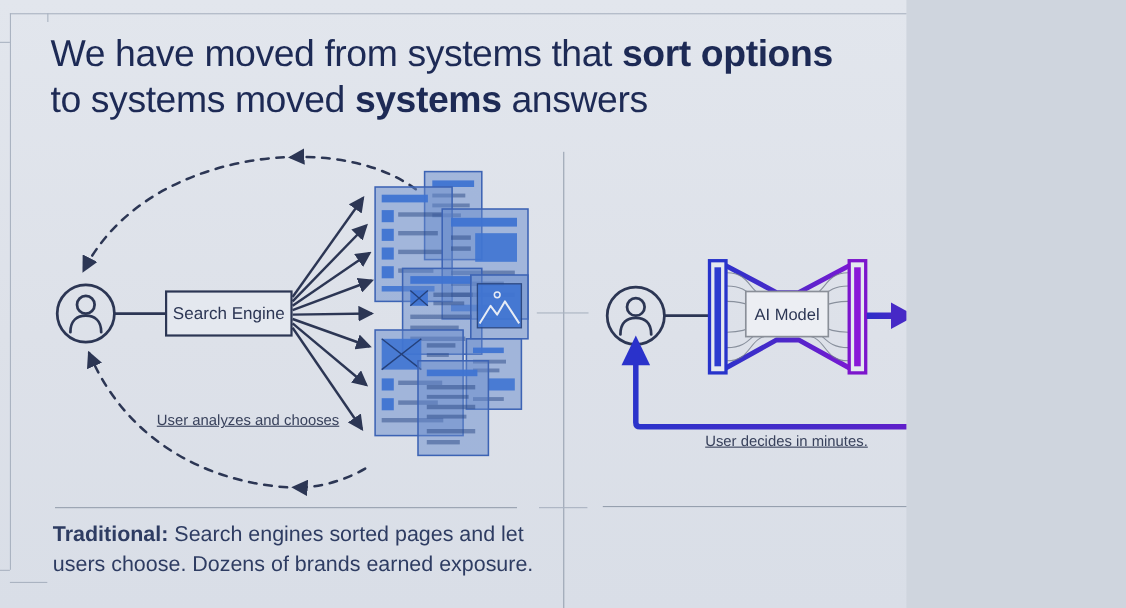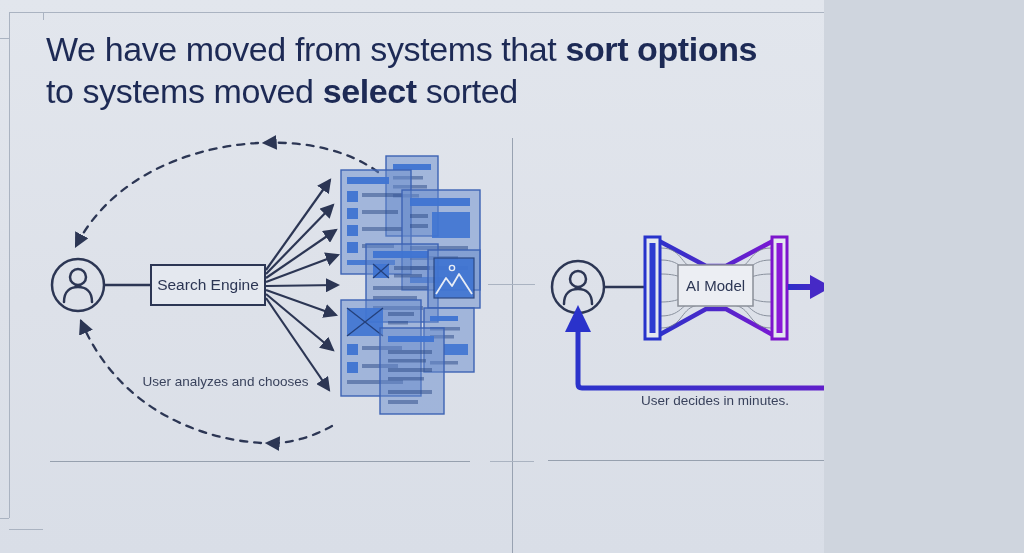--- a/index.html
+++ b/index.html
@@ -10,21 +10,21 @@
   }
   .fline{position:absolute;background:#aab3c1;}
   .divider{position:absolute;background:#98a2b1;}
   .title{
     position:absolute;left:46px;top:28px;width:930px;
     font-size:34px;line-height:42px;letter-spacing:-0.4px;color:#1d2a55;
   }
   .t-reg{font-weight:500;}
   .t-bold{font-weight:800;}
   .note{
-    position:absolute;text-align:center;font-size:13.5px;line-height:18px;color:#39425c;
+    position:absolute;text-align:center;font-size:13.5px;line-height:18px;color:#39425c;text-decoration:underline;
   }
   .sep{position:absolute;height:1px;background:#96a0ae;}
   .caption{
     position:absolute;font-size:19.5px;line-height:27px;color:#2e3c62;width:445px;
   }
   .caption .lead{font-weight:700;}
   svg{position:absolute;left:0;top:0;}
   svg text{font-family:"Liberation Sans",sans-serif;}
 </style>
 </head>
@@ -43,21 +43,21 @@
   <div class="fline" style="left:1015px;top:518px;width:9px;height:1px;"></div>
   <div class="fline" style="left:9px;top:529px;width:34px;height:1px;"></div>
   <div class="fline" style="left:981px;top:529px;width:34px;height:1px;"></div>
 
   <div class="divider" style="left:512px;top:138px;width:1px;height:415px;"></div>
   <div class="fline" style="left:488px;top:284px;width:47px;height:1px;"></div>
   <div class="fline" style="left:490px;top:461px;width:44px;height:1px;"></div>
 
   <div class="title">
     <span class="t-reg">We have moved from systems that </span><span class="t-bold">sort options</span><br>
-    <span class="t-reg">to systems moved </span><span class="t-bold">select</span><span class="t-reg"> sorted</span>
+    <span class="t-reg">to systems moved </span><span class="t-bold">systems</span><span class="t-reg"> answers</span>
   </div>
 
   <svg width="1024" height="553" viewBox="0 0 1024 553">
     <defs>
       <marker id="mNavy" viewBox="0 0 10 10" refX="8.5" refY="5" markerWidth="6.5" markerHeight="6.5" orient="auto-start-reverse">
         <path d="M0,0 L10,5 L0,10 z" fill="#2c3654"></path>
       </marker>
       <linearGradient id="gradHour" gradientUnits="userSpaceOnUse" x1="645" y1="0" x2="787" y2="0">
         <stop offset="0" stop-color="#2733cb"></stop>
           <stop offset="0.5" stop-color="#4e28c9"></stop>
@@ -297,14 +297,17 @@
   <div class="note" style="left:118px;top:373px;width:215px;">
     <span style="display:block;">User analyzes and chooses</span>
   </div>
   <div class="note" style="left:590px;top:392px;width:250px;">
     <span>User decides in minutes.</span>
   </div>
 
   <div class="sep" style="left:50px;top:461px;width:420px;"></div>
   <div class="sep" style="left:548px;top:460px;width:429px;"></div>
 
+  <div class="caption" style="left:48px;top:473px;">
+    <span class="lead">Traditional:</span><span> Search engines sorted pages and let users choose. Dozens of brands earned exposure.</span>
+  </div>
 
 </div>
 
 </body></html>

